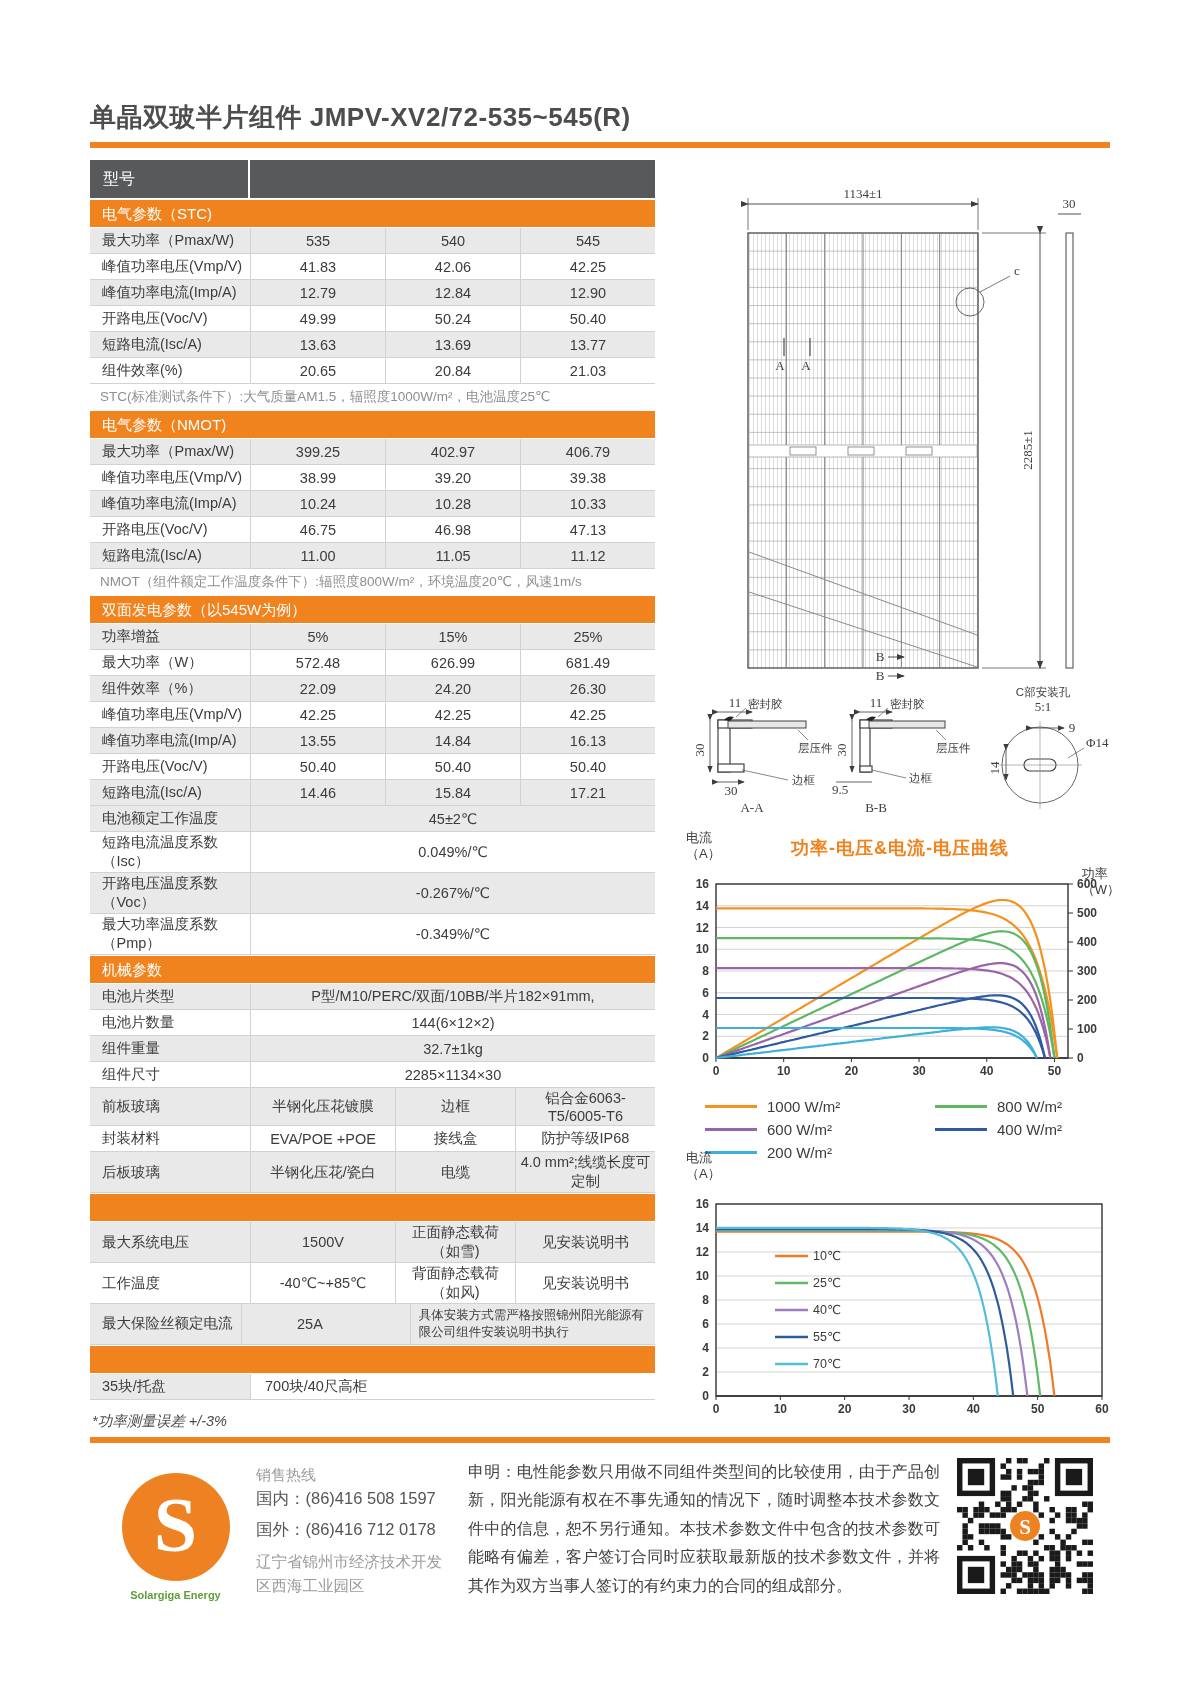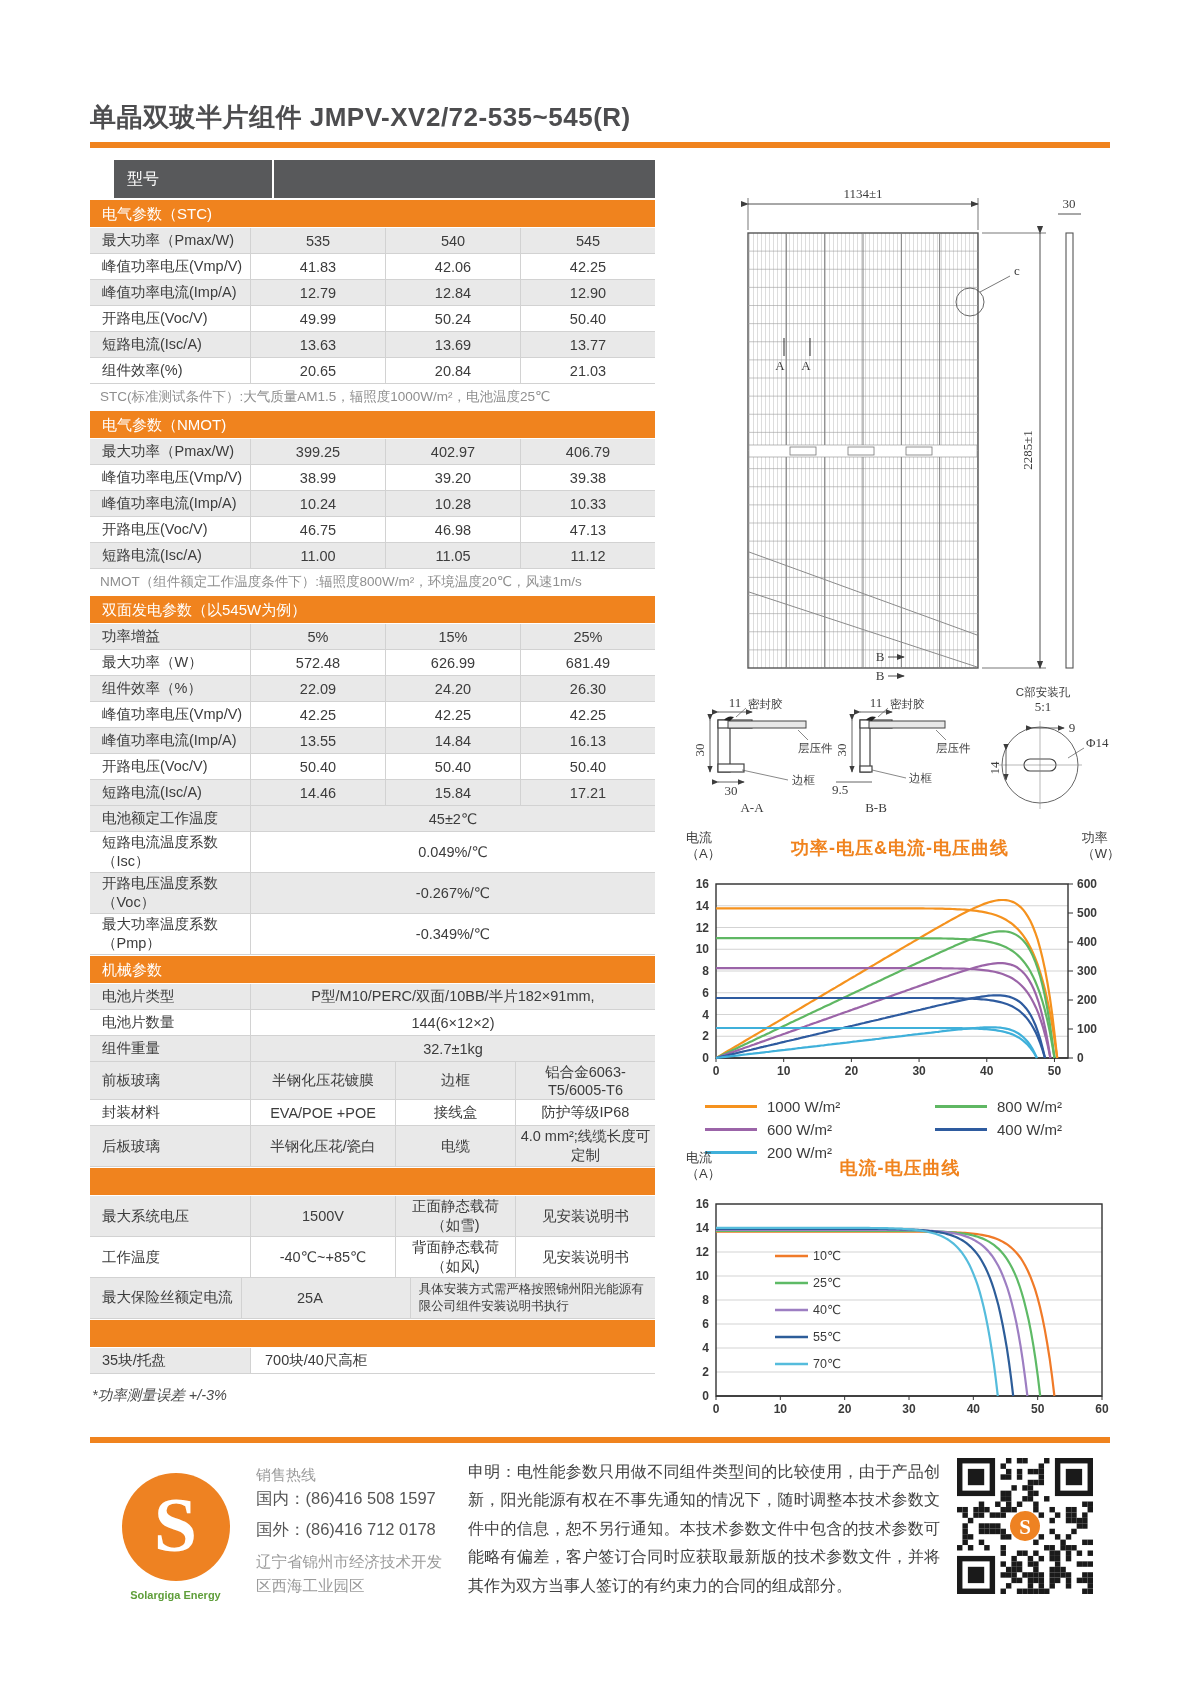--- a/index.html
+++ b/index.html
@@ -6,21 +6,21 @@
   html,body { background:#ffffff; }
   body { font-family:"Liberation Sans","DejaVu Sans",sans-serif; color:#3c3c3c; }
   .page { position:relative; width:1200px; height:1697px; background:#fff; overflow:hidden; }
 
   
   .page-title { position:absolute; left:90px; top:100px; font-size:26px; font-weight:bold; color:#4d4d4f; letter-spacing:0.5px; }
   .title-rule { position:absolute; left:90px; top:142px; width:1020px; height:6px; background:#f0831e; }
 
   
   .left-col { position:absolute; left:90px; top:160px; width:565px; }
-  .model-row { display:flex; height:38px; background:#58595b; color:#fff; margin-bottom:2px;margin-left:24px; }
+  .model-row { display:flex; height:38px; background:#58595b; color:#fff; margin-bottom:2px; }
   .model-label { width:160px; line-height:38px; padding-left:13px; font-size:16px; border-right:2px solid #fff; }
   .model-value { flex:1; text-align:center; line-height:38px; font-size:21px; letter-spacing:1px; }
 
   .band { height:27px; line-height:27px; background:#f0831e; color:#fff; padding-left:12px; font-size:15px; margin:1px 0; }
   .trow { display:flex; align-items:stretch; min-height:26px; font-size:14.5px; border-bottom:1px solid #d2d2d2; }
   .trow.gray { background:#e9e9e9; }
   .trow.white { background:#ffffff; }
   .cell { display:flex; align-items:center; justify-content:center; text-align:center; border-left:1px solid #d2d2d2; padding:1px 2px; }
   .cell:first-child { border-left:none; }
   .cell.lbl { width:160px; justify-content:flex-start; text-align:left; padding-left:12px; }
@@ -38,21 +38,21 @@
   .diagram-svg { position:absolute; left:0; top:30px; }
   .diag-text { font-family:"Liberation Serif","DejaVu Serif",serif; font-size:13px; fill:#3d3d3d; }
   .diag-cn { font-family:"Liberation Sans","DejaVu Sans",sans-serif; font-size:11.5px; fill:#3d3d3d; }
 
   .chart-block { position:absolute; left:0; width:440px; }
   #chart1-block { top:680px; }
   #chart2-block { top:1000px; }
   .chart-head { position:relative; height:44px; }
   .axis-corner { position:absolute; top:0; font-size:13px; color:#3c3c3c; line-height:1.25; }
   .axis-corner.left { left:6px; }
-  .axis-corner.right { right:0px; text-align:left; }
+  .axis-corner.right { right:0px; text-align:left;margin-top:36px; }
   .chart-title { position:absolute; left:0; right:0; text-align:center; top:6px; color:#f0831e; font-weight:bold; font-size:18px; letter-spacing:1px; }
   .legend-grid { display:grid; grid-template-columns:230px 200px; row-gap:6px; margin:8px 0 0 25px; }
   .legend-item { display:flex; align-items:center; font-size:15px; color:#3c3c3c; }
   .legend-swatch { width:52px; height:3px; margin-right:10px; }
 
   
   .footer-rule { position:absolute; left:90px; top:1437px; width:1020px; height:6px; background:#f0831e; }
   .logo { position:absolute; left:118px; top:1473px; width:115px; text-align:center; }
   .logo-circle { width:108px; height:108px; border-radius:50%; background:#ee8222; color:#fff; font-size:78px; font-weight:bold; line-height:104px; text-align:center; margin:0 auto; font-family:"Liberation Serif","DejaVu Serif",serif; }
   .logo-name { margin-top:8px; color:#5f9e3a; font-size:11px; font-weight:bold; }
@@ -210,20 +210,24 @@
           <div class="cell lbl">电池片类型</div>
           <div class="cell wide">P型/M10/PERC/双面/10BB/半片182×91mm,</div>
         </div>
         <div class="trow white">
           <div class="cell lbl">电池片数量</div>
           <div class="cell wide">144(6×12×2)</div>
         </div>
         <div class="trow gray">
           <div class="cell lbl">组件重量</div>
           <div class="cell wide">32.7±1kg</div>
+        </div>
+        <div class="trow white">
+          <div class="cell lbl">组件尺寸</div>
+          <div class="cell wide">2285×1134×30</div>
         </div>
         <div class="trow gray">
           <div class="cell lbl">前板玻璃</div>
           <div class="cell p1">半钢化压花镀膜</div>
           <div class="cell p2">边框</div>
           <div class="cell p3">铝合金6063-T5/6005-T6</div>
         </div>
         <div class="trow white">
           <div class="cell lbl">封装材料</div>
           <div class="cell p1">EVA/POE +POE</div>
@@ -493,21 +497,20 @@
           </div>
         </div>
     </div>
 
     <div class="chart-block" id="chart2-block">
       <div class="chart-head">
         <div class="axis-corner left">
           <div>电流</div>
             <div>（A）</div>
         </div>
-        <div class="chart-title">电流-电压曲线</div>
       </div>
       <svg id="chart2-svg" width="440" height="230" viewBox="0 0 440 230">
           <line x1="36" x2="422" y1="202" y2="202" stroke="#333" stroke-width="1.4"></line>
           <line x1="36" x2="422" y1="178" y2="178" stroke="#c8c8c8" stroke-width="0.8"></line>
           <line x1="36" x2="422" y1="154" y2="154" stroke="#c8c8c8" stroke-width="0.8"></line>
           <line x1="36" x2="422" y1="130" y2="130" stroke="#c8c8c8" stroke-width="0.8"></line>
           <line x1="36" x2="422" y1="106" y2="106" stroke="#c8c8c8" stroke-width="0.8"></line>
           <line x1="36" x2="422" y1="82" y2="82" stroke="#c8c8c8" stroke-width="0.8"></line>
           <line x1="36" x2="422" y1="58" y2="58" stroke="#c8c8c8" stroke-width="0.8"></line>
           <line x1="36" x2="422" y1="34" y2="34" stroke="#c8c8c8" stroke-width="0.8"></line>

